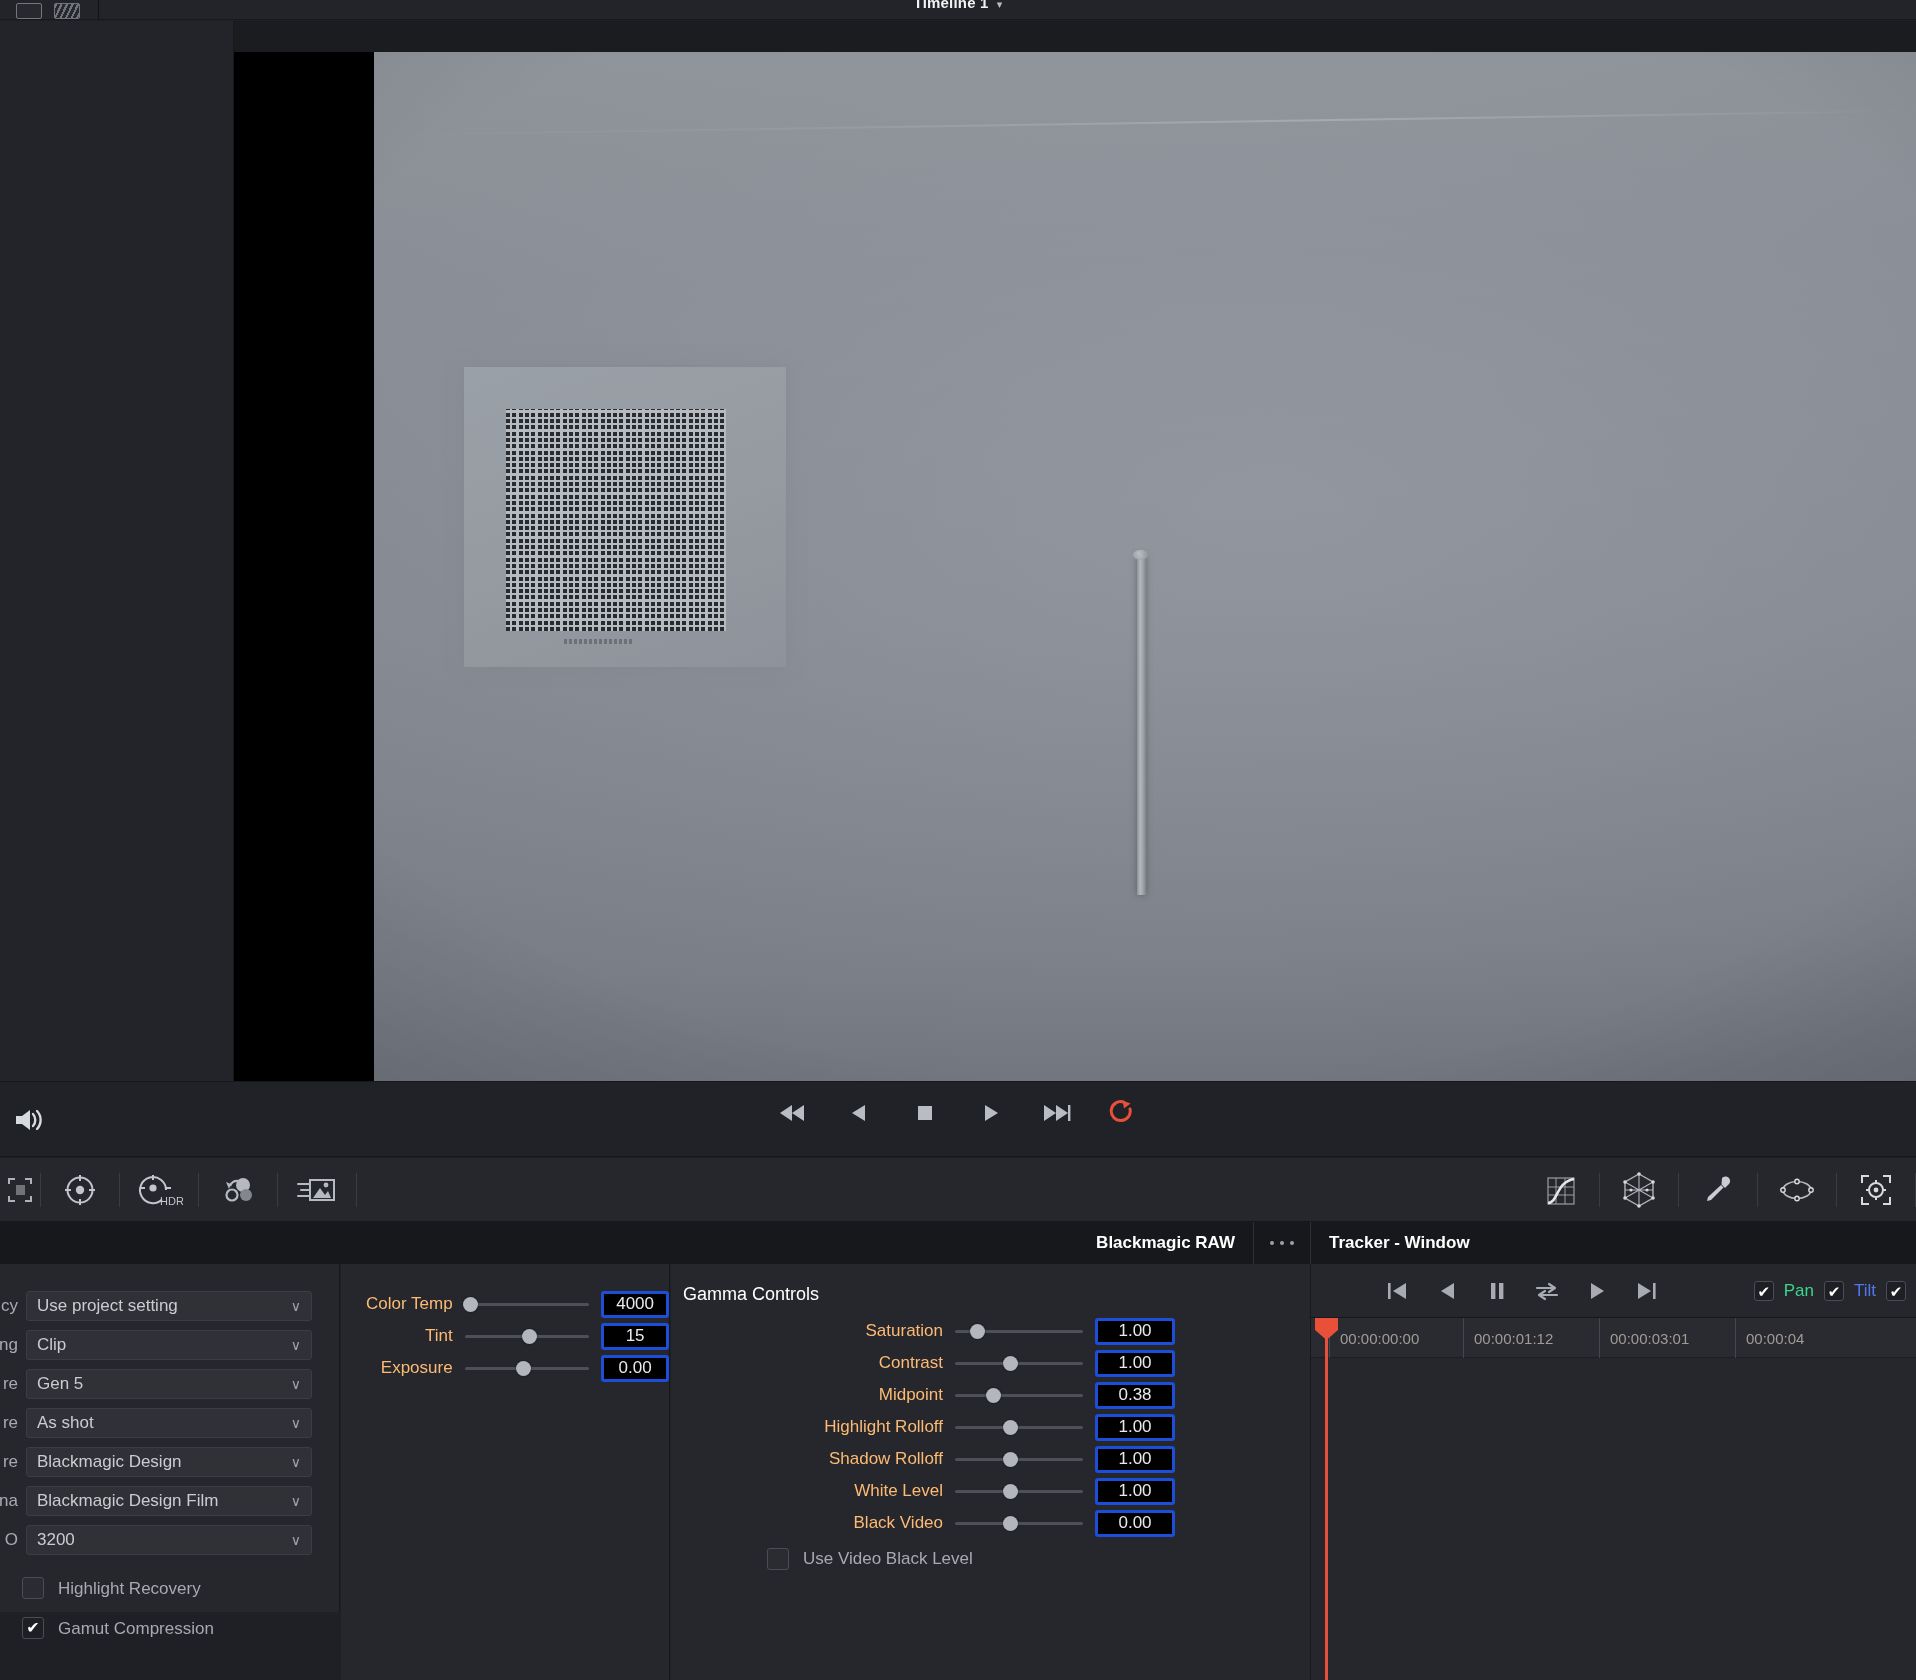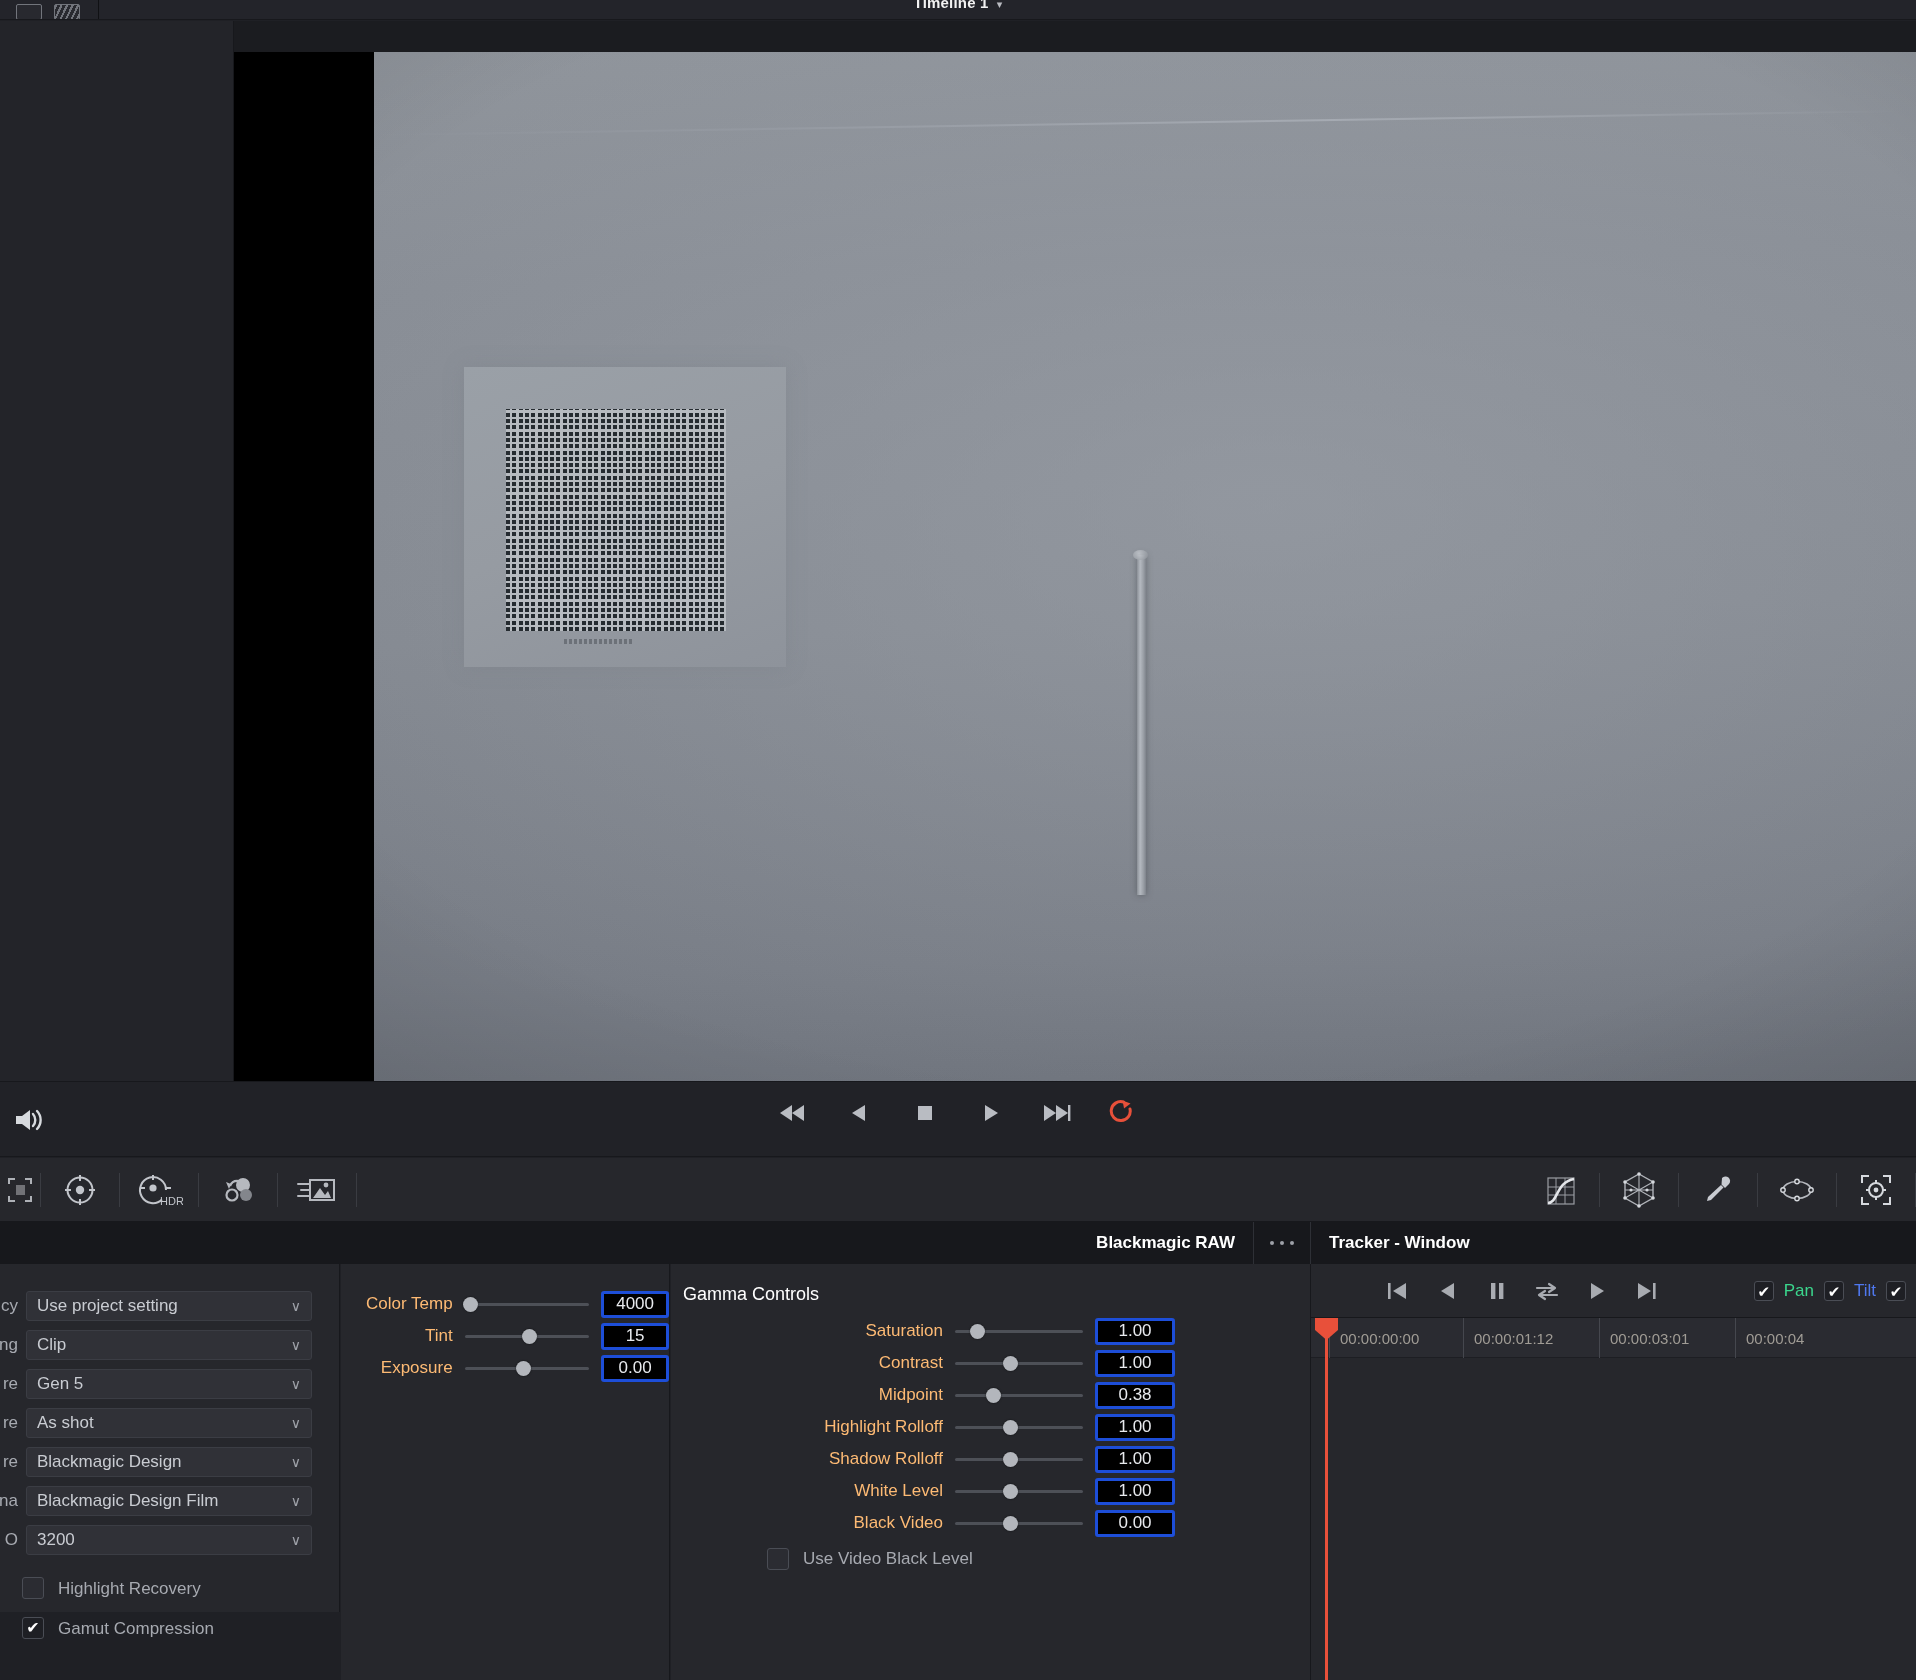--- a/index.html
+++ b/index.html
@@ -8,21 +8,21 @@
     background: #1f2025;
     font-family: "Liberation Sans", sans-serif;
     overflow: hidden;
   }
   #app { position: relative; width: 1916px; height: 1680px; }
 
   
   .topbar {
     position: absolute; left: 0; top: 0; width: 1916px; height: 20px;
     background: #23242a; border-bottom: 1px solid #17181c;
-    display: flex; overflow: hidden;
+    display: flex; align-items: flex-end; overflow: hidden;
   }
   .topbar-left { display: flex; align-items: flex-end; gap: 12px; padding-left: 16px; height: 20px; }
   .tb-icon {
     width: 26px; height: 16px; border: 1px solid #8d9098; border-radius: 2px;
     opacity: .75; position: relative; background: #2a2b31;
   }
   .tb-icon.striped {
     background: repeating-linear-gradient(115deg,#8d9098 0 2px,#2a2b31 2px 5px);
   }
   .topbar-divider { width: 1px; height: 20px; background: #101114; margin-left: 18px; }

